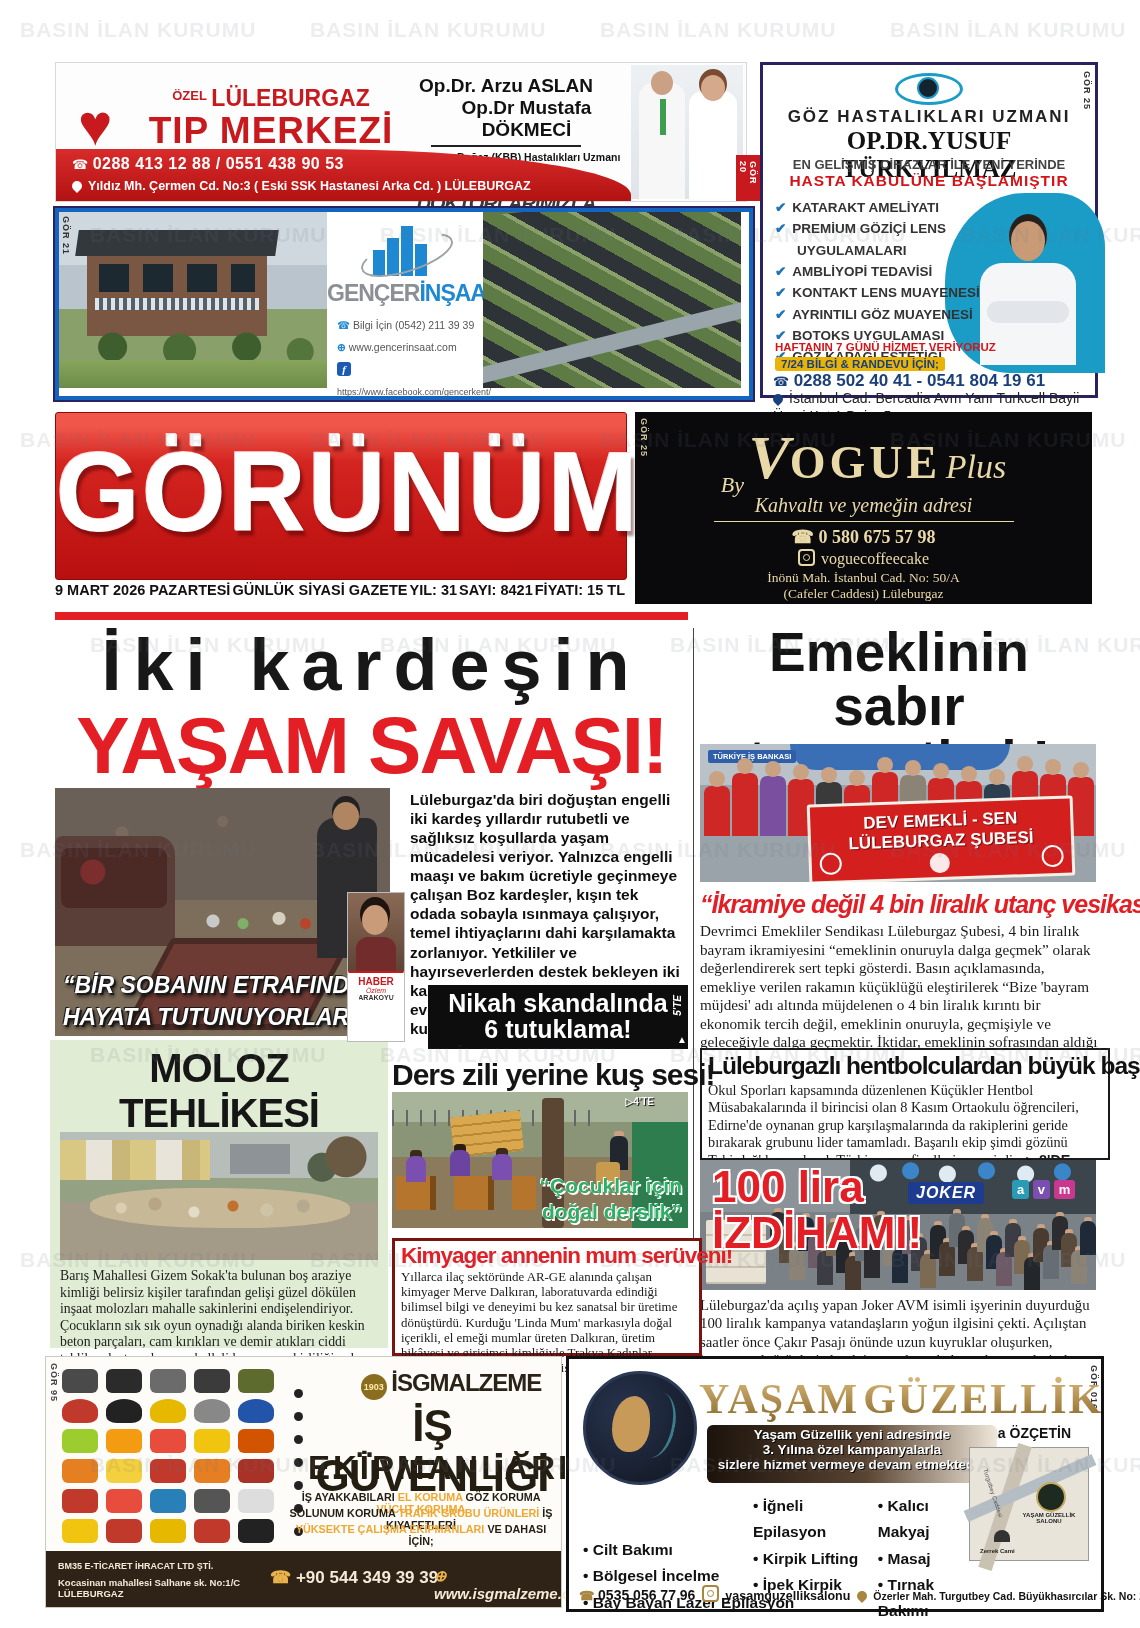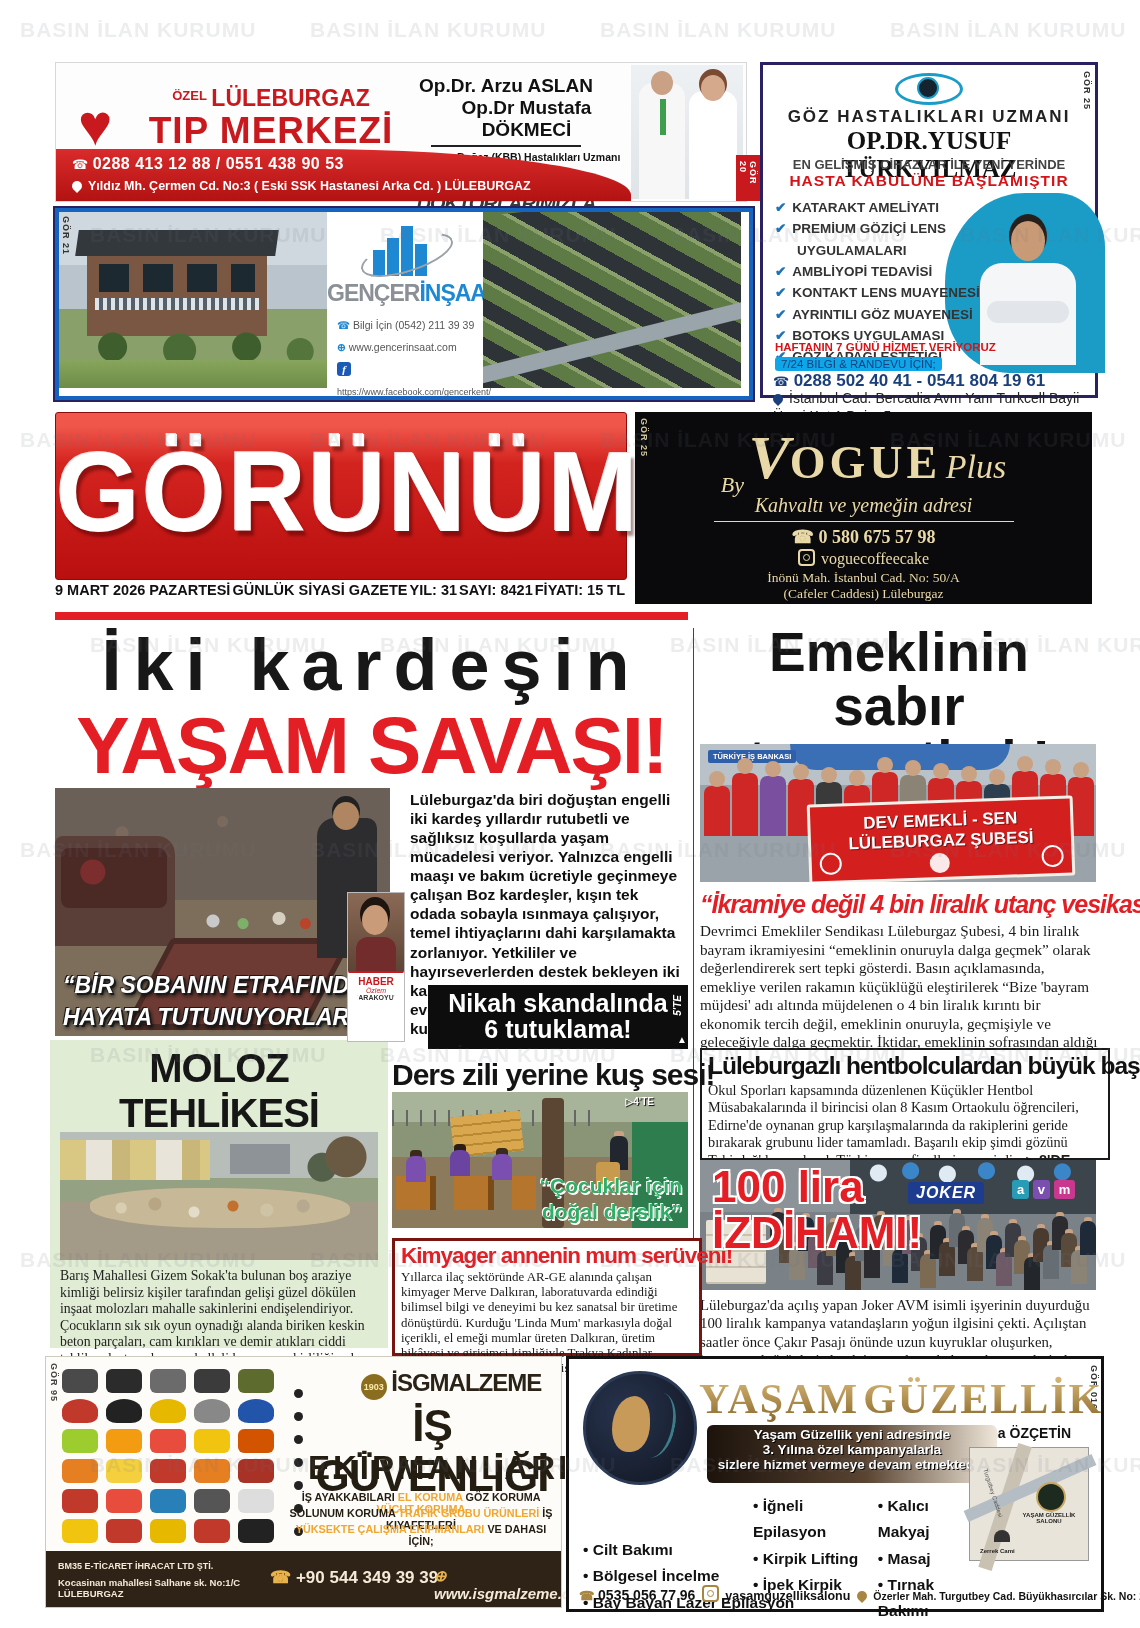--- a/index.html
+++ b/index.html
@@ -79,21 +79,21 @@
       <div><span class="chk">✔</span><span>KATARAKT AMELİYATI</span></div>
       <div><span class="chk">✔</span><span>PREMİUM GÖZİÇİ LENS</span></div>
       <div style="padding-left:22px;"><span>UYGULAMALARI</span></div>
       <div><span class="chk">✔</span><span>AMBLİYOPİ TEDAVİSİ</span></div>
       <div><span class="chk">✔</span><span>KONTAKT LENS MUAYENESİ</span></div>
       <div><span class="chk">✔</span><span>AYRINTILI GÖZ MUAYENESİ</span></div>
       <div><span class="chk">✔</span><span>BOTOKS UYGULAMASI</span></div>
       <div><span class="chk">✔</span><span>GÖZ KAPAĞI ESTETİĞİ</span></div>
     </div>
     <div class="abs" style="left:12px;top:276px;font-size:11.5px;font-weight:bold;color:#d41418;">HAFTANIN 7 GÜNÜ HİZMET VERİYORUZ</div>
-    <div class="abs" style="left:12px;top:292px;font-size:11.5px;font-weight:normal;color:#1a3f7a;background:#0ea5e9;padding:1px 6px;border-radius:3px;">7/24 BİLGİ &amp; RANDEVU İÇİN;</div>
+    <div class="abs" style="left:12px;top:292px;font-size:11.5px;font-weight:bold;color:#1a3f7a;background:#eab308;padding:1px 6px;border-radius:3px;">7/24 BİLGİ &amp; RANDEVU İÇİN;</div>
     <div class="abs" style="left:10px;top:306px;color:#1a3f7a;">
       <span style="font-size:13px;">☎</span>
       <span style="font-size:17px;font-weight:bold;">0288 502 40 41 - 0541 804 19 61</span>
     </div>
     <div class="abs" style="left:10px;top:324px;color:#222;width:320px;">
       <span class="pin" style="color:#1a3f7a;"></span><span style="font-size:14px;font-weight:normal;margin-top:42px;">İstanbul Cad. Bercadia Avm Yanı Turkcell Bayii Üzeri Kat:1 Daire:5</span>
     </div>
   </div>
 
   <div class="abs" style="left:55px;top:208px;width:690px;height:184px;background:#fff;border:4px solid #1565c0;outline:2px solid #2a2260;">

